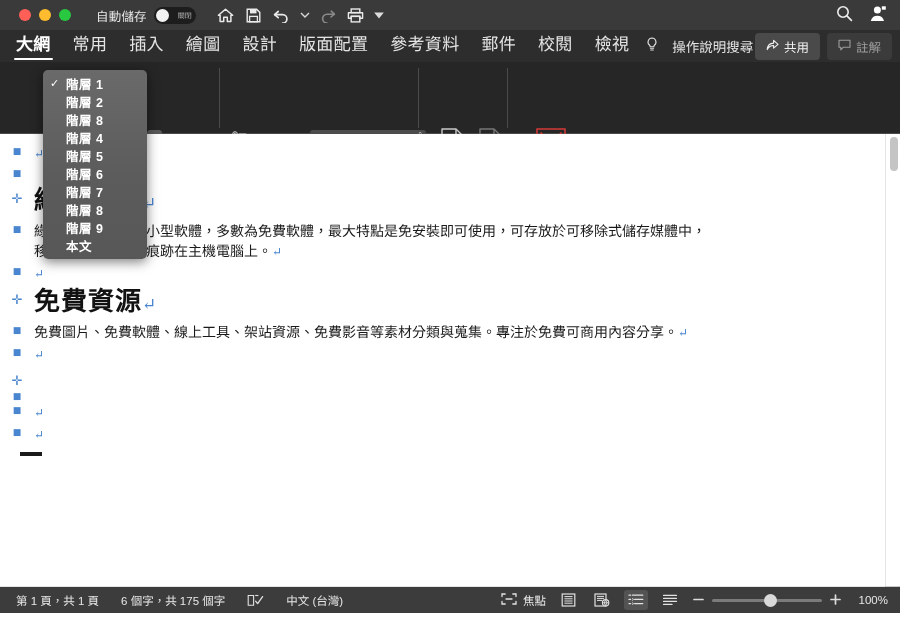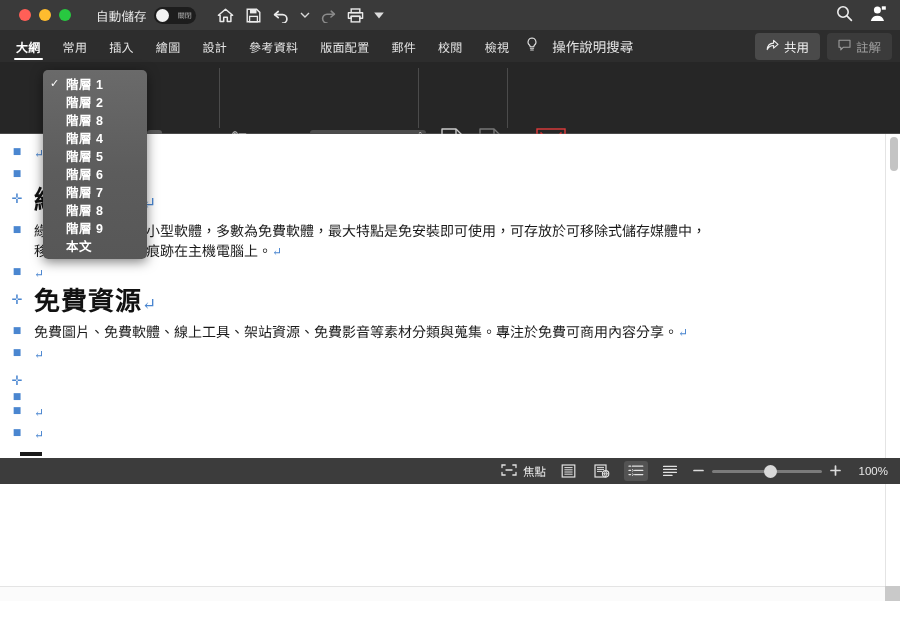--- a/index.html
+++ b/index.html
@@ -2,21 +2,21 @@
 <html lang="zh-TW"><head>
 <meta charset="utf-8">
 <style>
   * { box-sizing: border-box; margin: 0; padding: 0; }
   html, body {
     width: 900px; height: 627px;
     font-family: "Liberation Sans", "DejaVu Sans", sans-serif;
     overflow: hidden;
     background: #ffffff;
   }
-  #app { position: relative; width: 900px; height: 484px; }
+  #app { position: relative; width: 900px; height: 613px; }
 
   
   .titlebar {
     position: absolute; left: 0; top: 0; width: 900px; height: 30px;
     background: #3a3a3a;
     display: flex; align-items: center;
   }
   .traffic { display: flex; gap: 8px; margin-left: 19px; }
   .dot { width: 12px; height: 12px; border-radius: 50%; }
   .dot.red { background: #ff5f57; }
@@ -55,22 +55,22 @@
     display: flex; align-items: center; gap: 16px;
   }
 
   
   .tabstrip {
     position: absolute; left: 0; top: 30px; width: 900px; height: 32px;
     background: #2d2d2d;
     display: flex; align-items: center;
   }
   .tab {
-    position: relative; color: #e4e4e4; font-size: 12px;
-    padding: 0 11px; height: 32px; display: flex; align-items: center;
+    position: relative; color: #e4e4e4; font-size: 17px;
+    padding: 0 11px; height: 32px; display: flex; 
     letter-spacing: .3px;
   }
   .tab:first-child { margin-left: 5px; }
   .tab.active { color: #ffffff; font-weight: bold; }
   .tab.active::after {
     content: ""; position: absolute; left: 9px; right: 9px; bottom: 2px;
     height: 2.5px; background: #ffffff; border-radius: 1px;
   }
   .tellme { display: flex; align-items: center; gap: 14px; margin-left: 6px; }
   .tellme-text { color: #e4e4e4; font-size: 13.5px; }
@@ -334,24 +334,24 @@
     <div class="tab">
         <span>插入</span>
       </div>
     <div class="tab">
         <span>繪圖</span>
       </div>
     <div class="tab">
         <span>設計</span>
       </div>
     <div class="tab">
+        <span>版面配置</span>
+      </div>
+    <div class="tab">
         <span>參考資料</span>
-      </div>
-    <div class="tab">
-        <span>版面配置</span>
       </div>
     <div class="tab">
         <span>郵件</span>
       </div>
     <div class="tab">
         <span>校閱</span>
       </div>
     <div class="tab">
         <span>檢視</span>
       </div>
@@ -585,20 +585,32 @@
         <span class="tick"></span>
         <span class="mlabel">階層 9</span>
       </div>
     <div class="mi">
         <span class="tick"></span>
         <span class="mlabel">本文</span>
       </div>
   </div>
 
   <div class="statusbar">
+    <div class="st-left">
+      <span class="st-item">第 1 頁，共 1 頁</span>
+      <span class="st-item">6 個字，共 175 個字</span>
+      <span class="st-item">
+        <svg width="17" height="13" viewBox="0 0 17 13">
+            <path d="M1.2 1.5 h5.4 v9.8 h-5.4 z" fill="none" stroke="#e2e2e2" stroke-width="1.1"></path>
+            <path d="M8.2 1.5 h3.2" stroke="#e2e2e2" stroke-width="1.1"></path>
+            <path d="M8.6 7.2 L10.6 9.6 L15.6 2.6" fill="none" stroke="#e2e2e2" stroke-width="1.3" stroke-linecap="round" stroke-linejoin="round"></path>
+          </svg>
+      </span>
+      <span class="st-item">中文 (台灣)</span>
+    </div>
 
     <div class="st-right">
       <span class="st-item">
         <span>
           <svg width="16" height="12" viewBox="0 0 16 12">
               <path d="M1 3.6 V1 H4.2 M11.8 1 H15 V3.6 M15 8.4 V11 H11.8 M4.2 11 H1 V8.4" fill="none" stroke="#e2e2e2" stroke-width="1.3" stroke-linecap="round"></path>
               <path d="M5 6 h6" stroke="#e2e2e2" stroke-width="1.3" stroke-linecap="round"></path>
             </svg>
         </span>
         <span>焦點</span>

